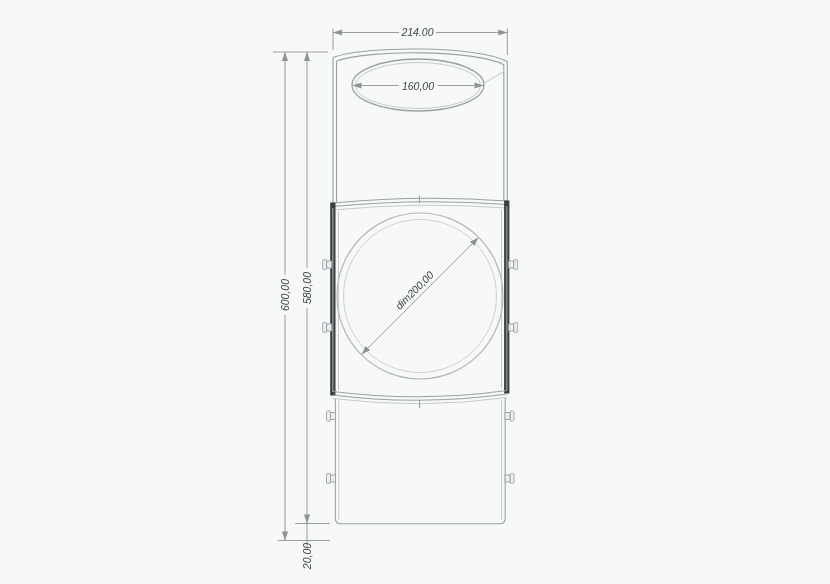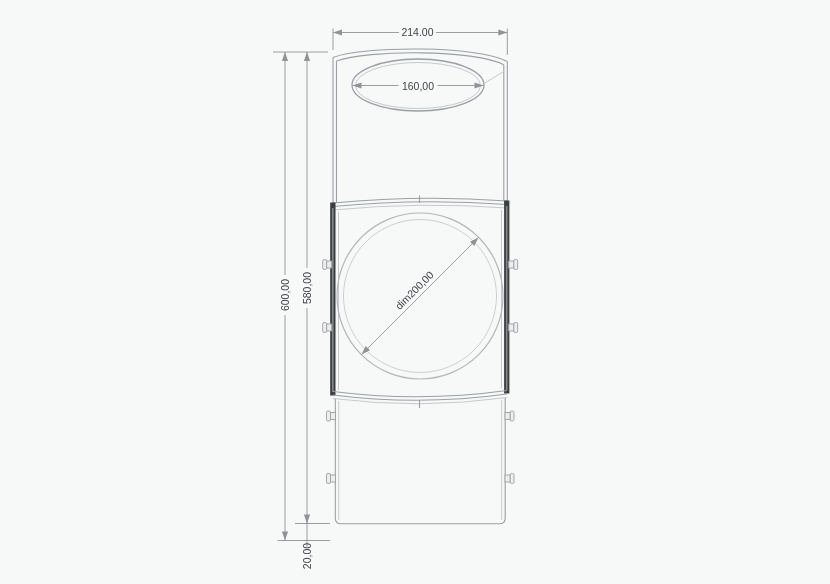--- a/index.html
+++ b/index.html
@@ -10,20 +10,21 @@
     --dim:#8f9396;
     --text:#3f4449;
   }
   html,body{margin:0;padding:0;}
   body{background:var(--bg);font-family:"Liberation Sans", sans-serif;}
   .stage{
     position:relative;
     width:830px;height:575px;
     background:var(--bg);
     overflow:hidden;
+    font-style:italic;
   }
   svg{display:block;}
   .st-line{stroke:var(--line);stroke-width:1.1;fill:none;}
   .st-line-bold{stroke:var(--line);stroke-width:1.3;fill:none;}
   .st-light{stroke:var(--light);stroke-width:1;fill:none;}
   .st-dim{stroke:var(--dim);stroke-width:0.9;fill:none;}
   .f-dark{fill:var(--dark);stroke:none;}
   .f-bolt{fill:#ededee;stroke:var(--line);stroke-width:0.9;}
   .f-bg{fill:var(--bg);stroke:none;}
   .bar-core{stroke:#85898c;stroke-width:1.6;fill:none;}

